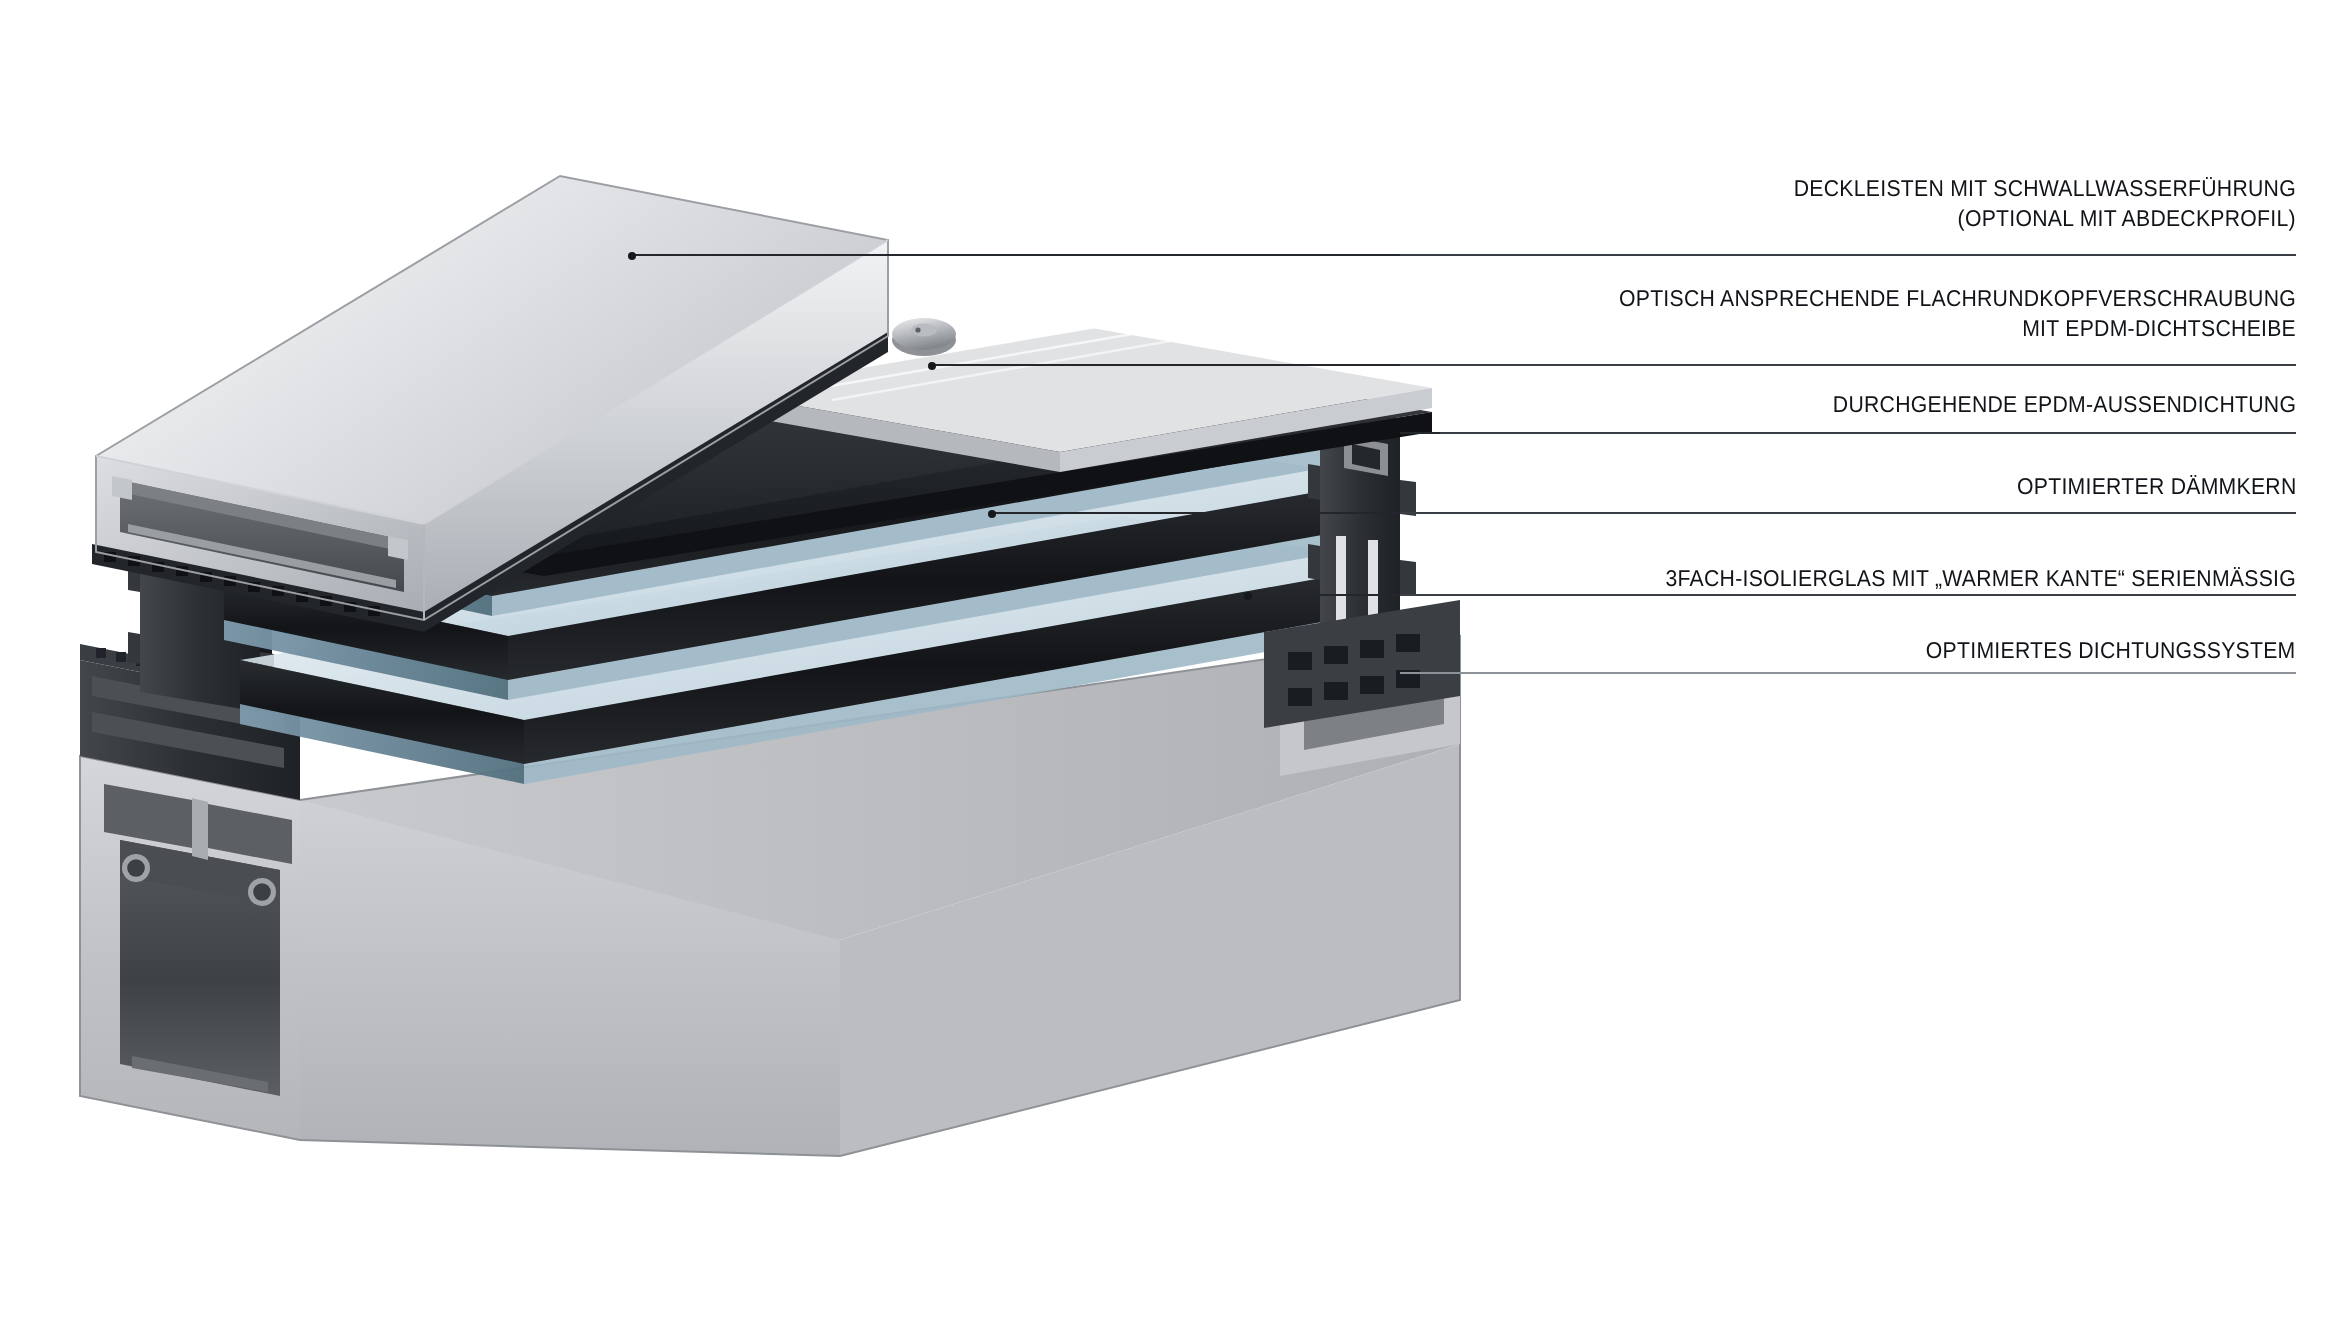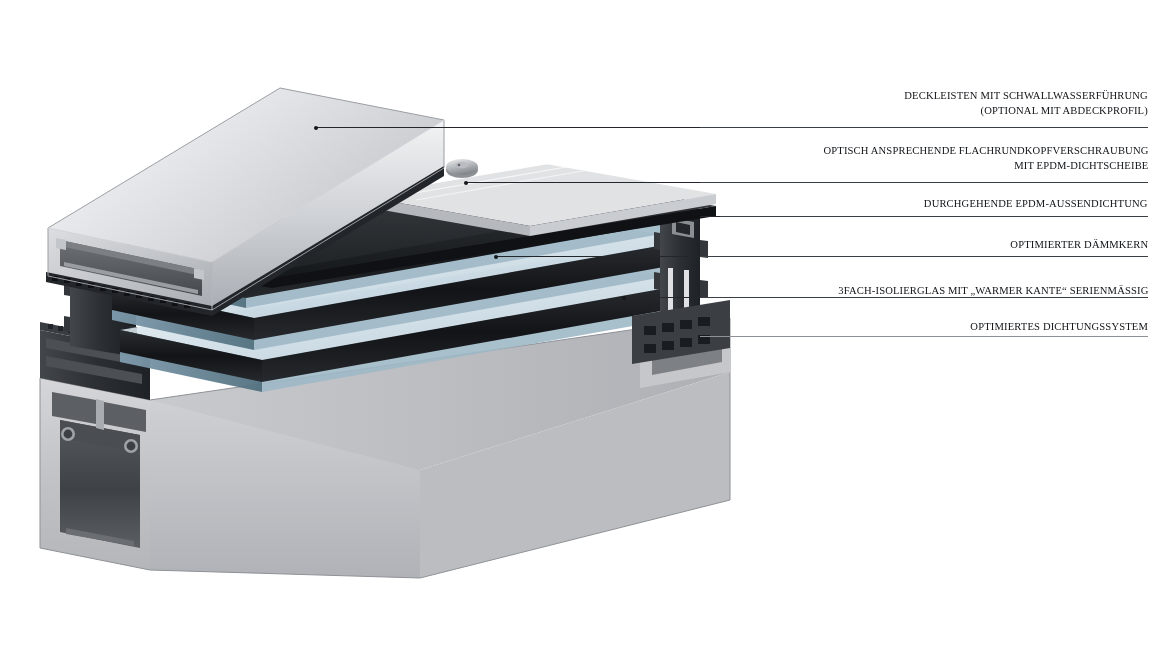--- a/index.html
+++ b/index.html
@@ -1,20 +1,20 @@
 <!DOCTYPE html>
 <html lang="de"><head>
 <meta charset="utf-8">
 <title>Profilschnitt</title>
 <style>
   html,body{margin:0;padding:0;background:#ffffff;}
   body{width:1170px;height:660px;position:relative;overflow:hidden;
        font-family:"Liberation Sans","DejaVu Sans",sans-serif;}
 
-  #stage{position:absolute;left:0;top:0;width:1170px;height:660px;background:#fff;font-family:Liberation Serif, serif;}
+  #stage{position:absolute;left:0;top:0;width:1170px;height:660px;background:#fff;}
 
   
   .callout{position:absolute;right:0;width:1170px;pointer-events:none;}
   .callout .txt{
     position:absolute;right:22px;
     text-align:right;
     font-size:11.4px;
     letter-spacing:.15px;
     line-height:14.5px;
     color:#111418;

